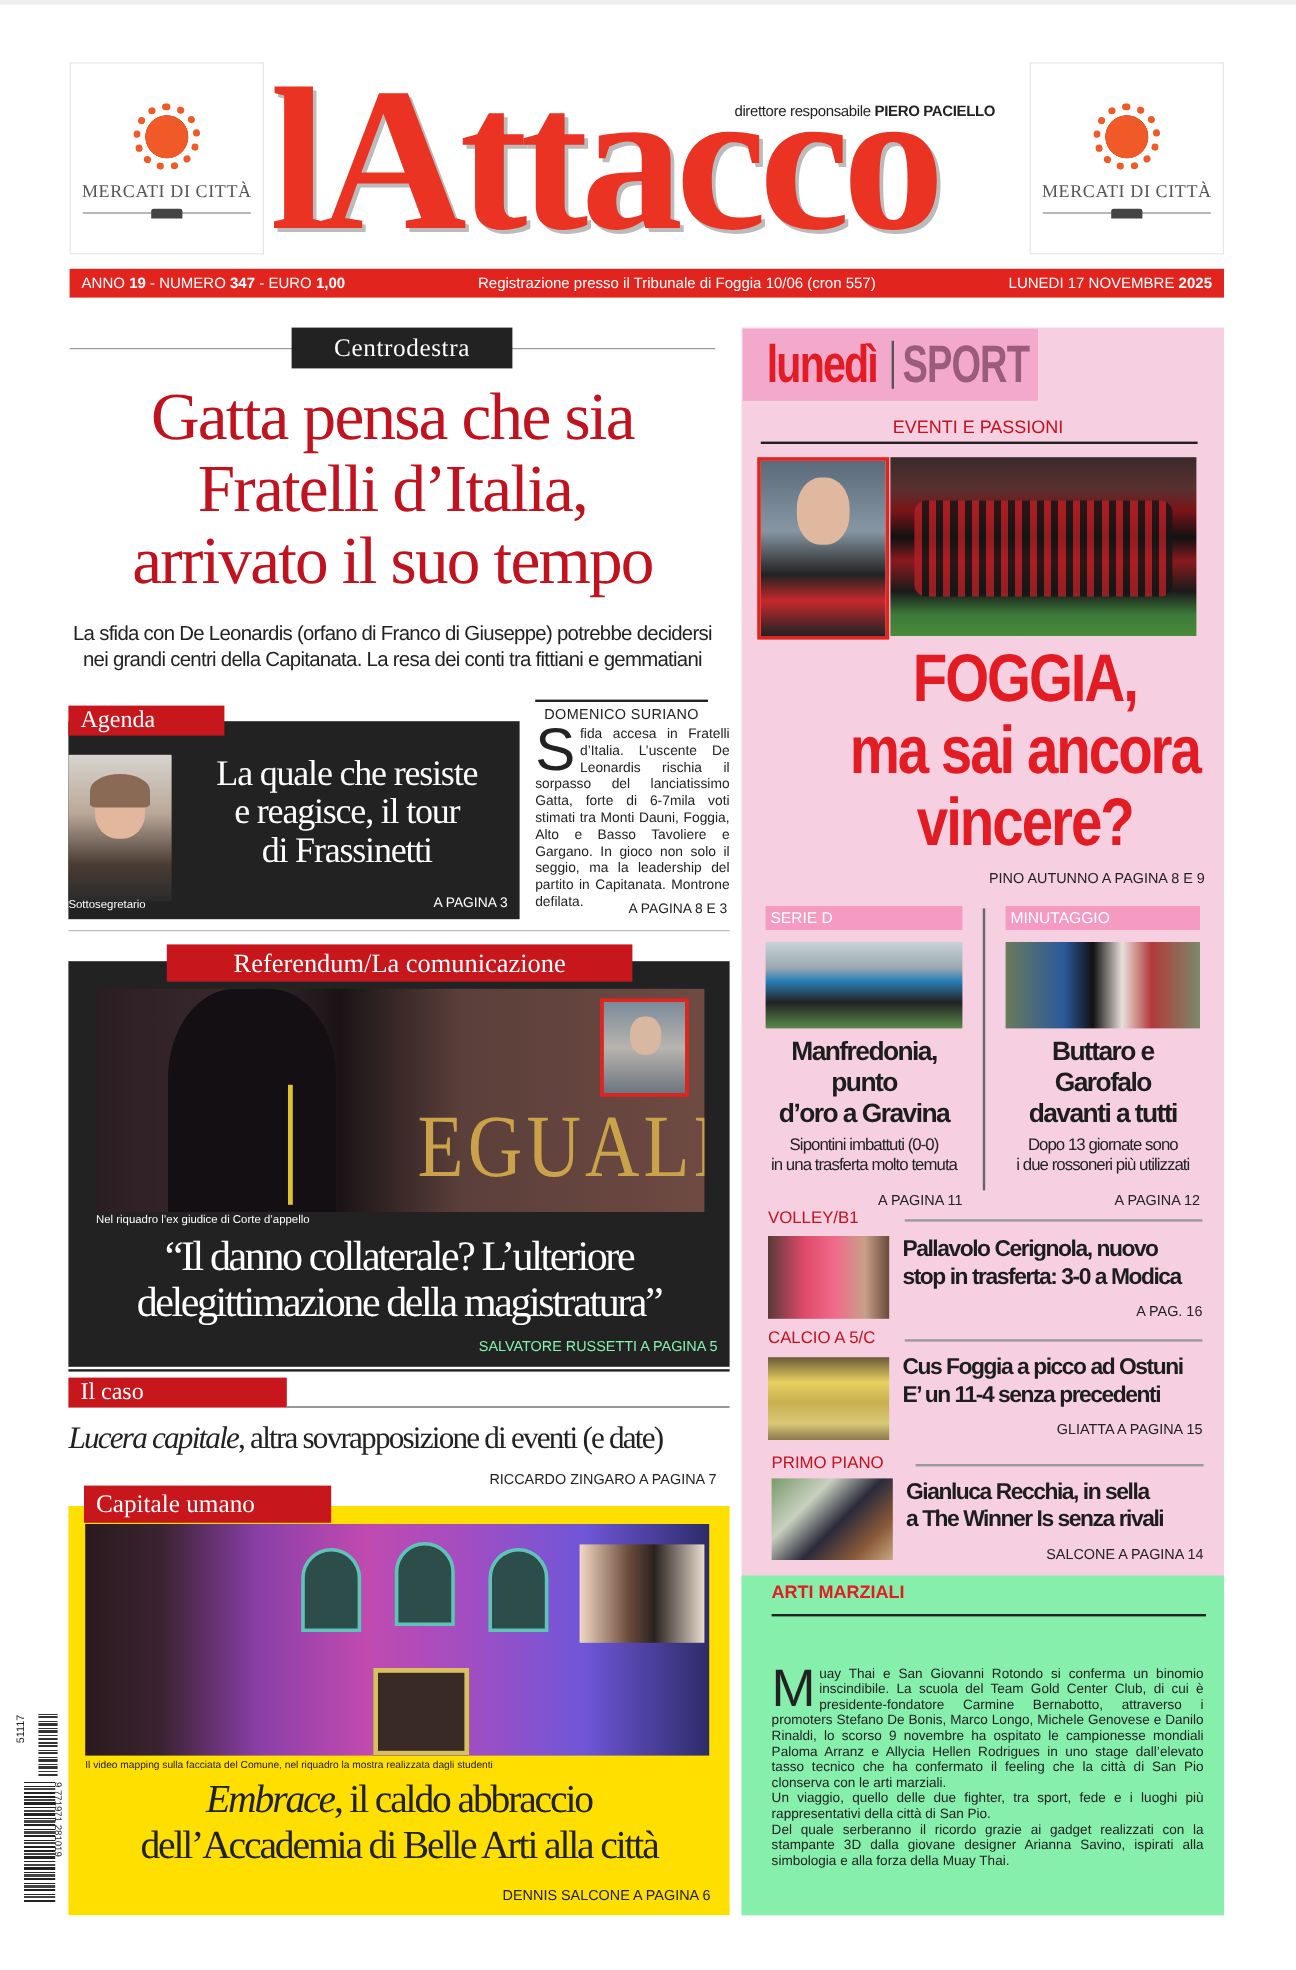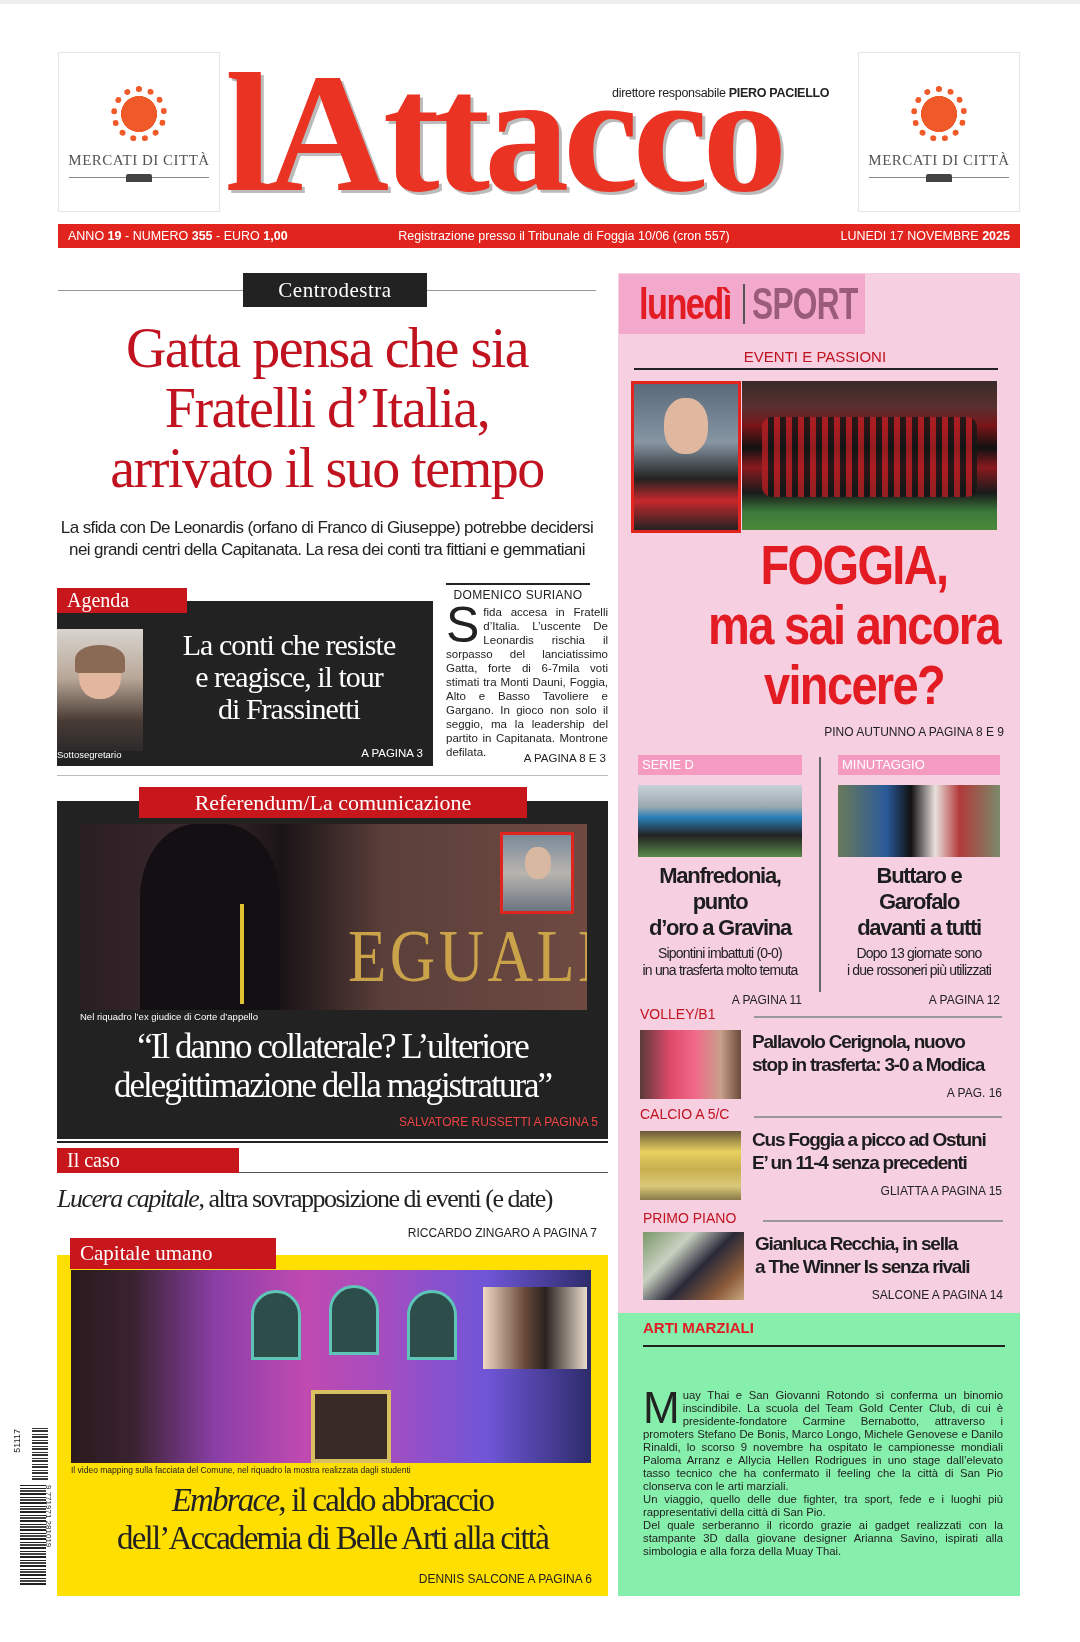--- a/index.html
+++ b/index.html
@@ -68,21 +68,21 @@
   <div class="sun"></div>
   <div class="logo-text">MERCATI DI CITTÀ</div>
   <div class="logo-rule">
       <div class="crown"></div>
     </div>
 </div>
 
 <div class="abs red-bar" style="left:58px;top:224px;width:962px;height:24px;">
   <span>
     <span>ANNO</span> <b>19</b>
-    <span>- NUMERO</span> <b>355</b>
+    <span>- NUMERO</span> <b>347</b>
     <span>- EURO</span> <b>1,00</b>
   </span>
   <span>Registrazione presso il Tribunale di Foggia 10/06 (cron 557)</span>
   <span><span>LUNEDI 17 NOVEMBRE</span> <b>2025</b></span>
 </div>
 
 <div class="abs rule" style="left:58px;top:290px;width:538px;border-color:#999;"></div>
 <div class="abs tag-dark" style="left:243px;top:273px;width:184px;height:34px;line-height:34px;">Centrodestra</div>
 
 <div class="abs" style="left:58px;top:318px;width:538px;">
@@ -95,21 +95,21 @@
   <div class="sub">nei grandi centri della Capitanata. La resa dei conti tra fittiani e gemmatiani</div>
 </div>
 
 <div class="abs black-box" style="left:57px;top:601px;width:376px;height:165px;">
   <div class="abs photo" style="left:0;top:28px;width:86px;height:122px;background:linear-gradient(180deg,#d8d4cf 0%,#b9a898 40%,#4a3c35 75%,#2a2a2a 100%);">
     <div class="abs" style="left:22px;top:22px;width:42px;height:48px;border-radius:45%;background:#e2b79e;"></div>
     <div class="abs" style="left:18px;top:16px;width:50px;height:28px;border-radius:50% 50% 10% 10%;background:#8a6a55;"></div>
   </div>
   <div class="abs" style="left:0;top:148px;font-size:9.5px;color:#fff;">Sottosegretario</div>
   <div class="abs" style="left:92px;top:28px;width:280px;">
-    <div class="white-serif" style="font-size:30px;line-height:32px;">La conti che resiste</div>
+    <div class="white-serif" style="font-size:30px;line-height:32px;">La quale che resiste</div>
     <div class="white-serif" style="font-size:30px;line-height:32px;">e reagisce, il tour</div>
     <div class="white-serif" style="font-size:30px;line-height:32px;">di Frassinetti</div>
   </div>
   <div class="abs" style="right:10px;top:146px;font-size:11.5px;color:#fff;">A PAGINA 3</div>
 </div>
 <div class="abs tag-red" style="left:57px;top:588px;width:130px;height:25px;line-height:25px;font-size:20px;">Agenda</div>
 
 <div class="abs" style="left:446px;top:583px;width:144px;border-top:2px solid #222;"></div>
 <div class="abs kicker-small" style="left:446px;top:588px;width:144px;text-align:center;">DOMENICO SURIANO</div>
 <div class="abs col-text" style="left:446px;top:605px;width:162px;">
@@ -125,21 +125,21 @@
     <div class="abs serif" style="left:268px;top:92px;font-size:74px;line-height:80px;color:#c9a24a;letter-spacing:4px;transform:scaleX(.85);transform-origin:left;">EGUALE</div>
     <div class="abs" style="left:420px;top:8px;width:74px;height:82px;border:3px solid #e2241f;background:linear-gradient(180deg,#7b8a9a,#b8b4ae 50%,#6d7580);">
       <div class="abs" style="left:22px;top:12px;width:26px;height:32px;border-radius:45%;background:#d9b8a2;"></div>
     </div>
   </div>
   <div class="abs" style="left:23px;top:210px;font-size:9.5px;color:#fff;">Nel riquadro l’ex giudice di Corte d’appello</div>
   <div class="abs" style="left:0;top:226px;width:551px;">
     <div class="white-serif" style="font-size:35px;line-height:39px;letter-spacing:-2px;">“Il danno collaterale? L’ulteriore</div>
     <div class="white-serif" style="font-size:35px;line-height:39px;letter-spacing:-2px;">delegittimazione della magistratura”</div>
   </div>
-  <div class="abs" style="right:10px;top:314px;font-size:12px;color:#ef4444;text-align:right;">SALVATORE RUSSETTI A PAGINA 5</div>
+  <div class="abs" style="right:10px;top:314px;font-size:12px;color:#86efac;text-align:right;">SALVATORE RUSSETTI A PAGINA 5</div>
 </div>
 <div class="abs tag-red" style="left:139px;top:787px;width:388px;height:31px;line-height:31px;text-align:center;padding-left:0;font-size:22px;">Referendum/La comunicazione</div>
 
 <div class="abs" style="left:57px;top:1141px;width:551px;border-top:2px solid #222;"></div>
 <div class="abs tag-red" style="left:57px;top:1148px;width:182px;height:25px;line-height:25px;font-size:20px;">Il caso</div>
 <div class="abs rule" style="left:239px;top:1172px;width:369px;"></div>
 <div class="abs serif" style="left:57px;top:1183px;width:560px;font-size:26px;line-height:32px;letter-spacing:-1.5px;color:#222;white-space:nowrap;">
   <i>Lucera capitale</i><span>, altra sovrapposizione di eventi (e date)</span>
 </div>
 <div class="abs" style="left:57px;top:1226px;width:540px;text-align:right;font-size:12px;">RICCARDO ZINGARO A PAGINA 7</div>

